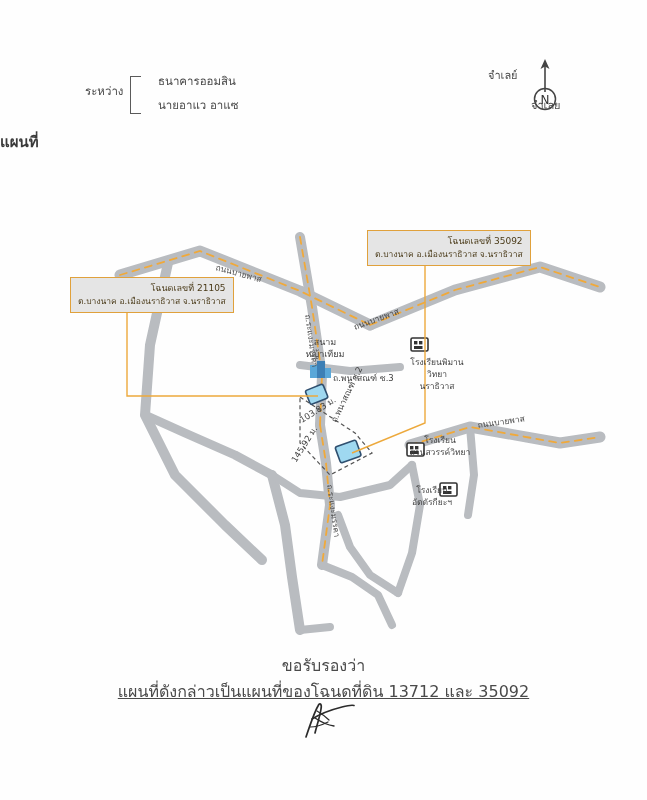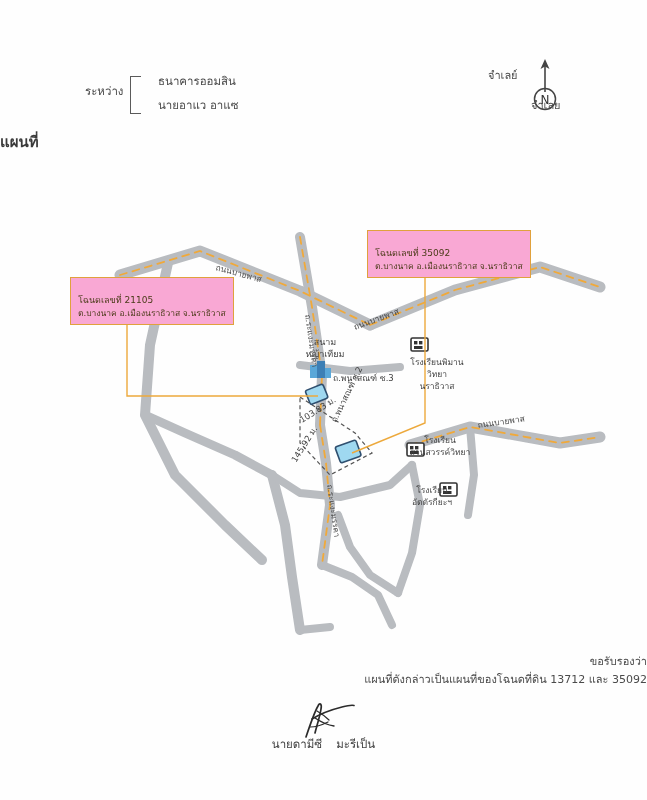--- a/index.html
+++ b/index.html
@@ -41,42 +41,42 @@
     text-align:left;font-size:15px;font-weight:bold;color:#3a3a3a;
   }
 
   
   .map{position:absolute;left:0;top:175px;width:647px;height:460px;}
   .map svg{display:block;}
 
   
   .callout{
     position:absolute;
-    background:#f9a8d4;
+    background:#e5e5e5;
     border:1px solid #e0a13c;
     color:#4a3a18;
-    text-align:left;
+    text-align:right;
     font-size:8.5px;
     line-height:1.45;
-    padding:16px 7px 5px;
+    padding:4px 7px 5px;
     white-space:nowrap;
     box-shadow:0 0 0 0 rgba(0,0,0,0);
   }
   .callout .l1{font-size:9px;}
   .callout .l2{font-size:8.5px;}
   #callout-left{left:70px;top:277px;}
   #callout-right{left:367px;top:230px;}
 
   
   .cert{
     position:absolute;left:0;right:0;top:653px;
-    text-align:right;font-size:11px;color:#4a4a4a;line-height:1.6;
+    text-align:center;font-size:16px;color:#4a4a4a;line-height:1.6;
   }
   .cert .c1{display:block;}
-  .cert .c2{display:block;}
+  .cert .c2{display:block;text-decoration:underline;}
   .sig-wrap{position:absolute;left:0;right:0;top:697px;text-align:center;}
   .sig-name{
     position:absolute;left:0;right:0;top:735px;
     text-align:center;font-size:11.5px;color:#3f3f3f;
   }
   .sig-name .gap{display:inline-block;width:14px;}
 </style>
 </head>
 <body>
 
@@ -237,17 +237,14 @@
   <div class="sig-wrap">
     <svg width="140" height="46" viewBox="0 0 140 46">
       <path d="M52,40 C56,28 60,16 64,9 C66,5 68,7 67,12 C66,19 63,28 61,36" stroke="#2b2b2b" stroke-width="1.7" fill="none" stroke-linecap="round"></path>
       <path d="M58,22 C66,17 76,13 88,10 C94,8.5 98,8 100,8.5" stroke="#2b2b2b" stroke-width="1.6" fill="none" stroke-linecap="round"></path>
       <path d="M61,21 C67,25 73,28 80,29" stroke="#2b2b2b" stroke-width="1.4" fill="none" stroke-linecap="round"></path>
       <path d="M56,30 C62,30 68,28 74,25" stroke="#2b2b2b" stroke-width="1.2" fill="none" stroke-linecap="round"></path>
       <path d="M63,14 C68,17 72,20 75,23" stroke="#2b2b2b" stroke-width="1.2" fill="none" stroke-linecap="round"></path>
     </svg>
   </div>
 
-  <div class="sig-name">
-    <span>นายดามีซี</span><span class="gap"></span><span>มะรีเป็น</span>
-  </div>
 
 </div>
 
 </body></html>

